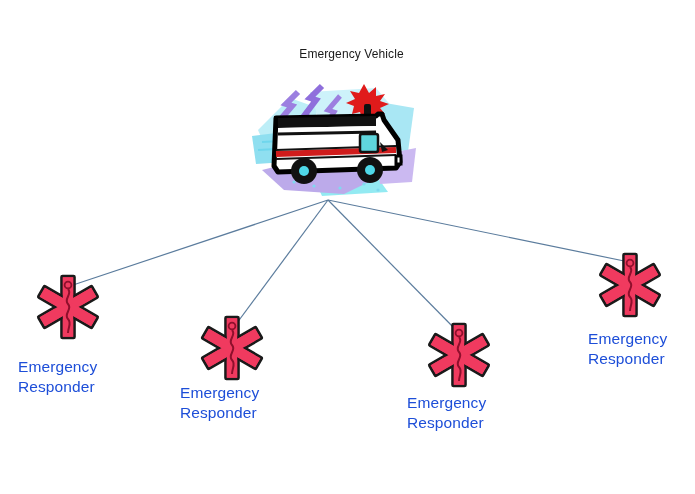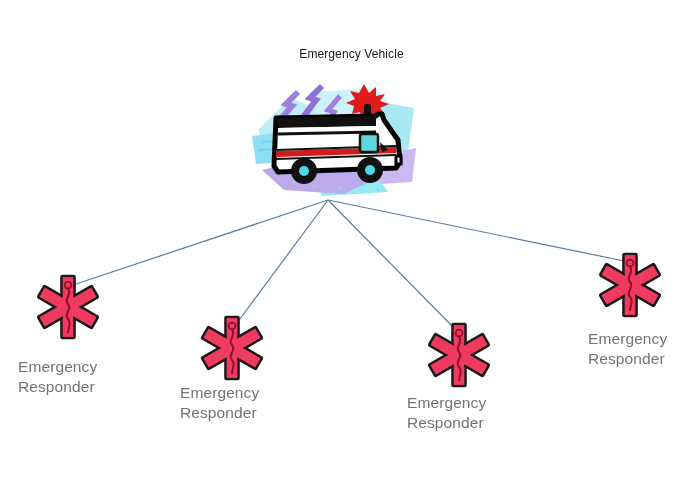--- a/index.html
+++ b/index.html
@@ -12,21 +12,21 @@
   }
   #canvas {
     position: relative;
     width: 695px;
     height: 494px;
     background: #ffffff;
     overflow: hidden;
   }
   .node-label {
     position: absolute;
-    color: #737373;
+    color: #1d4ed8;
     font-size: 15.5px;
     line-height: 20px;
     letter-spacing: 0.1px;
     white-space: pre-line;
     font-family: "Liberation Sans", sans-serif;
   }
   #title-label {
     position: absolute;
     left: 4px;
     top: 47px;

